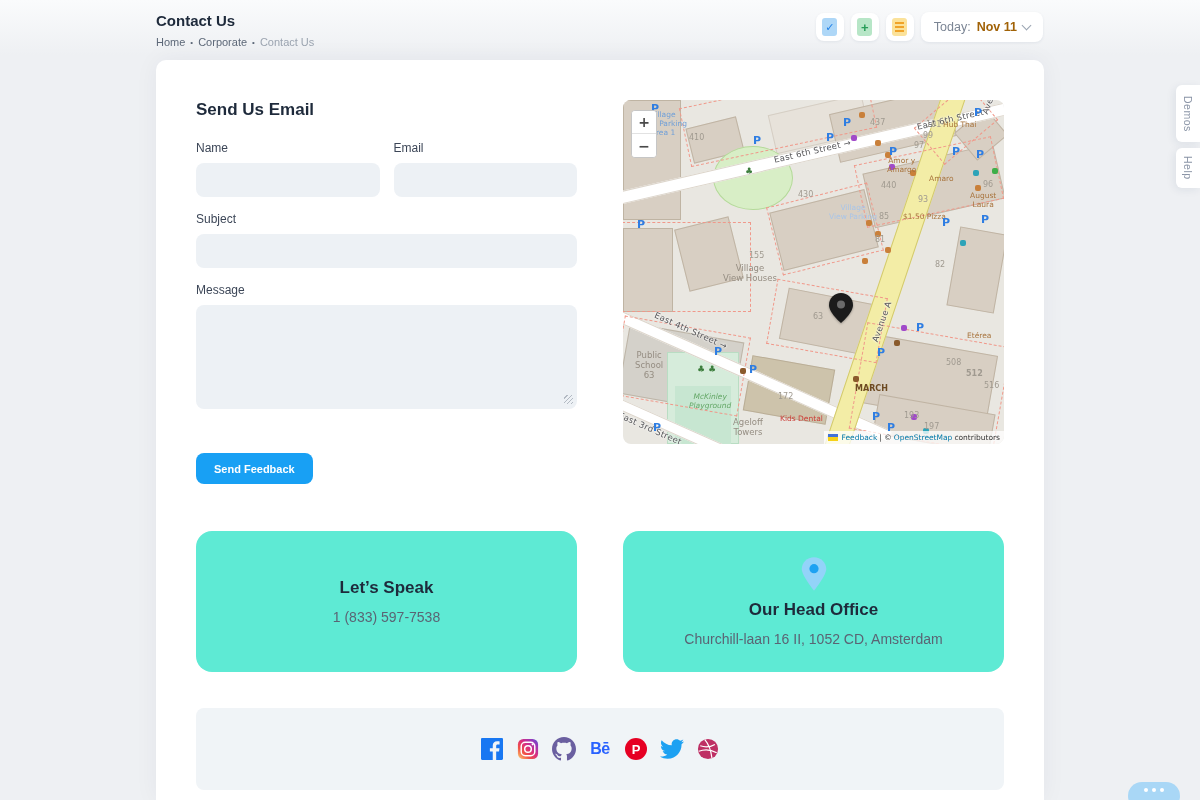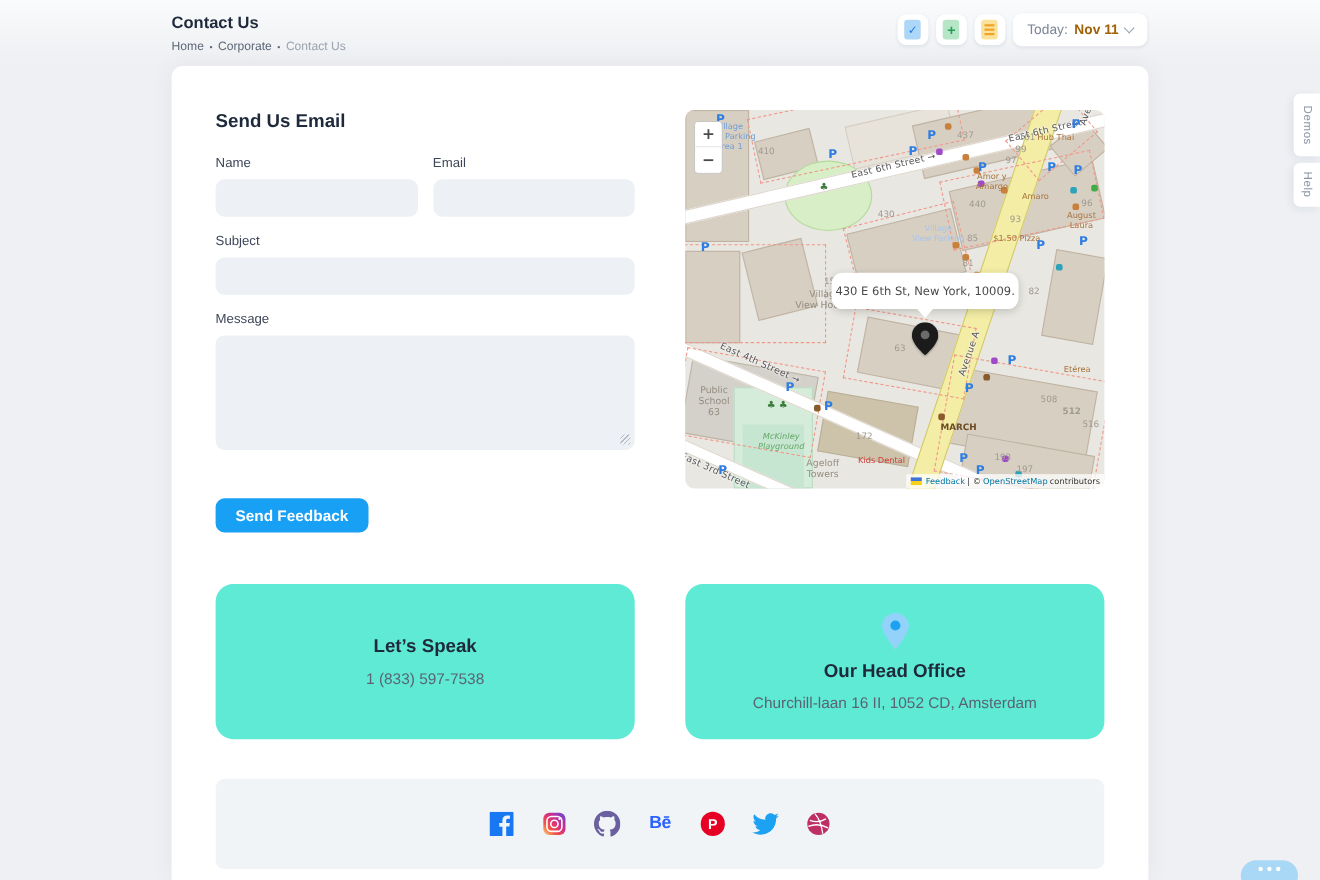--- a/index.html
+++ b/index.html
@@ -42,21 +42,21 @@
   .flabel { display:block; font-size:12px; color:#3c4657; margin-bottom:8px; }
   .finput { width:100%; height:34px; background:#edf1f5; border:none; border-radius:8px; padding:0 12px;
     font-family:inherit; font-size:13px; color:#33404f; }
   .fgroup { margin-bottom:15px; }
   .ftextarea { width:100%; height:104px; background:#edf1f5; border:none; border-radius:8px;
     padding:10px 12px; font-family:inherit; font-size:13px; resize:none; display:block; }
   .ta-wrap { position:relative; }
   .ta-handle { position:absolute; right:4px; bottom:5px; width:9px; height:9px;
     background:repeating-linear-gradient(135deg,transparent 0 2px,#b3bac3 2px 3px); border-radius:1px; }
   .send-btn { margin-top:29px; height:31px; padding:0 18px; background:#18a0f4; color:#fff; border:none;
-    border-radius:8px; font-family:inherit; font-size:14px; font-weight:600; cursor:pointer; }
+    border-radius:8px; font-family:inherit; font-size:11px; font-weight:600; cursor:pointer; }
   
   .map { position:relative; width:381px; height:344px; border-radius:8px; overflow:hidden;
     background:#e9e7e1; font-family:"DejaVu Sans",sans-serif; }
   .bld { position:absolute; background:#d8cfc3; border:1px solid rgba(162,146,124,.45); }
   .bld.lot { background:#e7e2da; border-color:#d5cec4; }
   .bld.school { background:#d4d1ca; }
   .bld.olive { background:#cdc3ab; }
   .park { position:absolute; left:90px; top:46px; width:80px; height:64px; border-radius:50%;
     background:#d8eec6; border:1px solid #b4da99; }
   .pg { position:absolute; left:44px; top:252px; width:72px; height:92px; background:#d6ecdb; border:1px solid #b9ddc3; }
@@ -98,21 +98,21 @@
     background:linear-gradient(#4273d8 0 50%,#f7d117 50% 100%); margin-right:2px; }
   
   .row-cards { display:flex; gap:46px; margin-top:47px; }
   .info-card { width:381px; height:141px; background:#5eead4; border-radius:16px;
     display:flex; flex-direction:column; align-items:center; justify-content:center; }
   .info-title { font-size:17px; font-weight:700; color:#1e2a3b; }
   .info-sub { font-size:14px; color:#5a6474; margin-top:11px; }
   .office-pin { margin-bottom:9px; }
   
   .social-card { margin-top:36px; width:808px; height:82px; background:#f0f4f7; border-radius:8px;
-    display:flex; align-items:center; justify-content:center; gap:24px; }
+    display:flex; align-items:center; justify-content:center; gap:12px; }
   .soc { width:24px; height:24px; display:flex; align-items:center; justify-content:center; cursor:pointer; }
   .behance-txt { color:#2962ff; font-weight:800; font-size:16px; letter-spacing:-.5px; }
   .pin-circle { width:22px; height:22px; border-radius:50%; background:#e60023; color:#fff;
     display:flex; align-items:center; justify-content:center; font-size:13px; font-weight:700; }
   
   .side-tab { position:absolute; right:0; background:#fff; border-radius:6px 0 0 6px;
     box-shadow:-2px 2px 8px rgba(25,45,85,.08); color:#8a94a6; font-size:10.5px; letter-spacing:.5px;
     writing-mode:vertical-rl; display:flex; align-items:center; justify-content:center;
     width:24px; cursor:pointer; }
   .tab-demos { top:85px; height:57px; }
@@ -309,24 +309,20 @@
             <span class="ml p" style="left: 293px; top: 221px;">P</span>
             <span class="ml p" style="left: 254px; top: 246px;">P</span>
             <span class="ml p" style="left: 249px; top: 310px;">P</span>
             <span class="ml p" style="left: 264px; top: 321px;">P</span>
             <span class="ml p" style="left: 91px; top: 245px;">P</span>
             <span class="ml p" style="left: 126px; top: 263px;">P</span>
             <span class="ml p" style="left: 30px; top: 321px;">P</span>
             <span class="ml p" style="left: 14px; top: 118px;">P</span>
           </div>
 
-        <div class="map-tooltip">
-          <span>430 E 6th St, New York, 10009.</span>
-          <i class="tip-arrow"></i>
-        </div>
         <svg class="map-marker" width="24" height="30" viewBox="0 0 24 30">
           <path d="M12 0C5.4 0 0 5.4 0 12c0 8 12 18 12 18s12-10 12-18C24 5.4 18.6 0 12 0z" fill="#1b1b1b"></path>
           <circle cx="12" cy="11.5" r="4" fill="#6b6b6b"></circle>
         </svg>
 
         <div class="zoomctl">
           <button class="zoombtn">+</button>
           <button class="zoombtn">−</button>
         </div>
 

